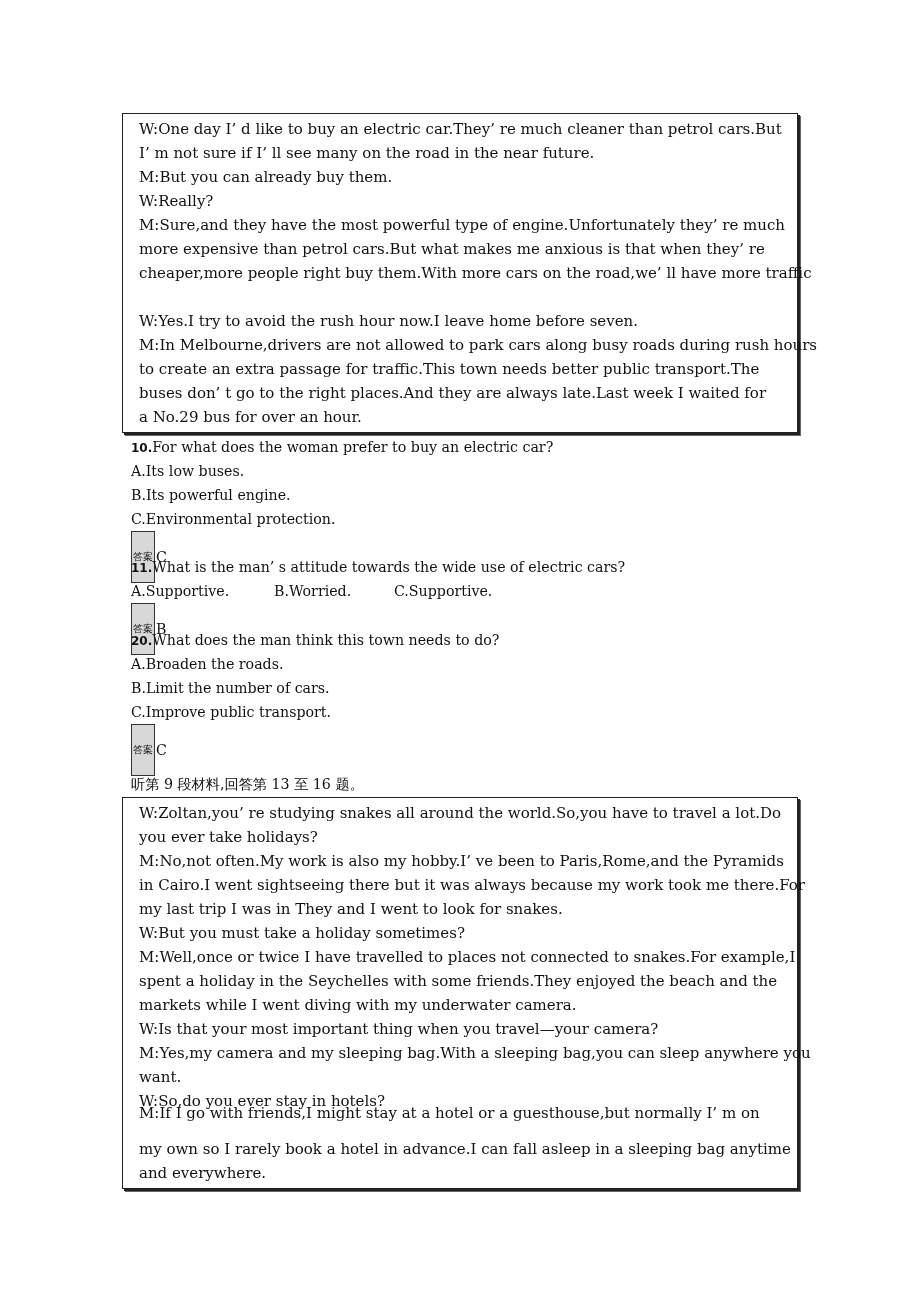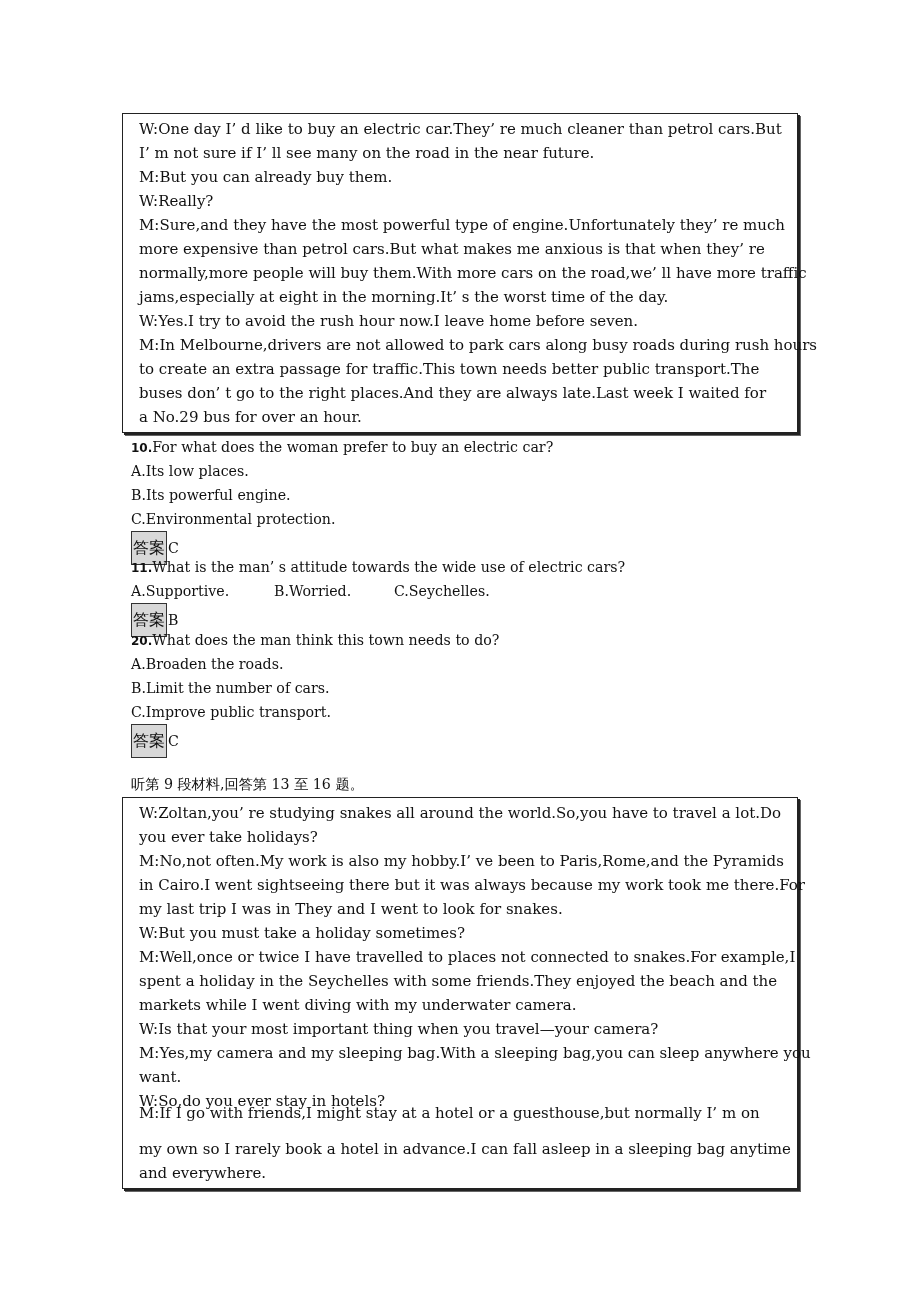--- a/index.html
+++ b/index.html
@@ -7,61 +7,60 @@
          font-family:"DejaVu Serif", "Liberation Serif", serif; color:#111; }
   .page { position:absolute; left:0; top:0; width:920px; height:1302px; }
   .line { position:absolute; left:131px; height:24px; line-height:24px;
           font-size:14.2px; white-space:nowrap; letter-spacing:0; }
   .box { position:absolute; left:122px; width:674px; border:1px solid #222;
          box-shadow: 2px 2px 0 #222, 3px 3px 0 #666; background:#fff; }
   .box .bl { position:absolute; left:8px; height:24px; line-height:24px;
              font-size:15px; white-space:nowrap;margin-left:8px; }
   .qnum { font-family:"DejaVu Sans", "Liberation Sans", sans-serif; font-weight:bold; font-size:12px; }
   .ans-badge { display:inline-block; background:#d8d8d8; border:1px solid #333;
-               font-size:16px; line-height:18px; padding:7px 1px; margin-right:1px;
+               font-size:10px; line-height:18px; padding:16px 1px; margin-right:1px;
                font-family:"DejaVu Sans", sans-serif; vertical-align:middle; }
   .ans-val { vertical-align:middle; }
   .opt { display:inline-block; }
 </style>
 </head>
 <body>
 
 <div class="page">
 
   <div class="box" style="top:113px;height:318px;">
     <div class="bl" style="top:3px">W:One day I’ d like to buy an electric car.They’ re much cleaner than petrol cars.But</div>
     <div class="bl" style="top:27px">I’ m not sure if I’ ll see many on the road in the near future.</div>
     <div class="bl" style="top:51px">M:But you can already buy them.</div>
     <div class="bl" style="top:75px">W:Really?</div>
     <div class="bl" style="top:99px">M:Sure,and they have the most powerful type of engine.Unfortunately they’ re much</div>
     <div class="bl" style="top:123px">more expensive than petrol cars.But what makes me anxious is that when they’ re</div>
-    <div class="bl" style="top:147px">normally,more people will buy them.With more cars on the road,we’ ll have more traffic</div>
-    <div class="bl" style="top:171px">jams,especially at eight in the morning.It’ s the worst time of the day.</div>
+    <div class="bl" style="top:147px">cheaper,more people right buy them.With more cars on the road,we’ ll have more traffic</div>
     <div class="bl" style="top:195px">W:Yes.I try to avoid the rush hour now.I leave home before seven.</div>
     <div class="bl" style="top:219px">M:In Melbourne,drivers are not allowed to park cars along busy roads during rush hours</div>
     <div class="bl" style="top:243px">to create an extra passage for traffic.This town needs better public transport.The</div>
     <div class="bl" style="top:267px">buses don’ t go to the right places.And they are always late.Last week I waited for</div>
     <div class="bl" style="top:291px">a No.29 bus for over an hour.</div>
   </div>
 
   <div class="line" style="top:435px">
     <span class="qnum">10.</span><span>For what does the woman prefer to buy an electric car?</span>
   </div>
-  <div class="line" style="top:459px">A.Its low places.</div>
+  <div class="line" style="top:459px">A.Its low buses.</div>
   <div class="line" style="top:483px">B.Its powerful engine.</div>
   <div class="line" style="top:507px">C.Environmental protection.</div>
   <div class="line" style="top:531px">
     <span class="ans-badge">答案</span><span class="ans-val">C</span>
   </div>
 
   <div class="line" style="top:555px">
     <span class="qnum">11.</span><span>What is the man’ s attitude towards the wide use of electric cars?</span>
   </div>
   <div class="line" style="top:579px">
-    <span class="opt" style="width:143px">A.Supportive.</span><span class="opt" style="width:120px">B.Worried.</span><span class="opt">C.Seychelles.</span>
+    <span class="opt" style="width:143px">A.Supportive.</span><span class="opt" style="width:120px">B.Worried.</span><span class="opt">C.Supportive.</span>
   </div>
   <div class="line" style="top:603px">
     <span class="ans-badge">答案</span><span class="ans-val">B</span>
   </div>
 
   <div class="line" style="top:628px">
     <span class="qnum">20.</span><span>What does the man think this town needs to do?</span>
   </div>
   <div class="line" style="top:652px">A.Broaden the roads.</div>
   <div class="line" style="top:676px">B.Limit the number of cars.</div>

